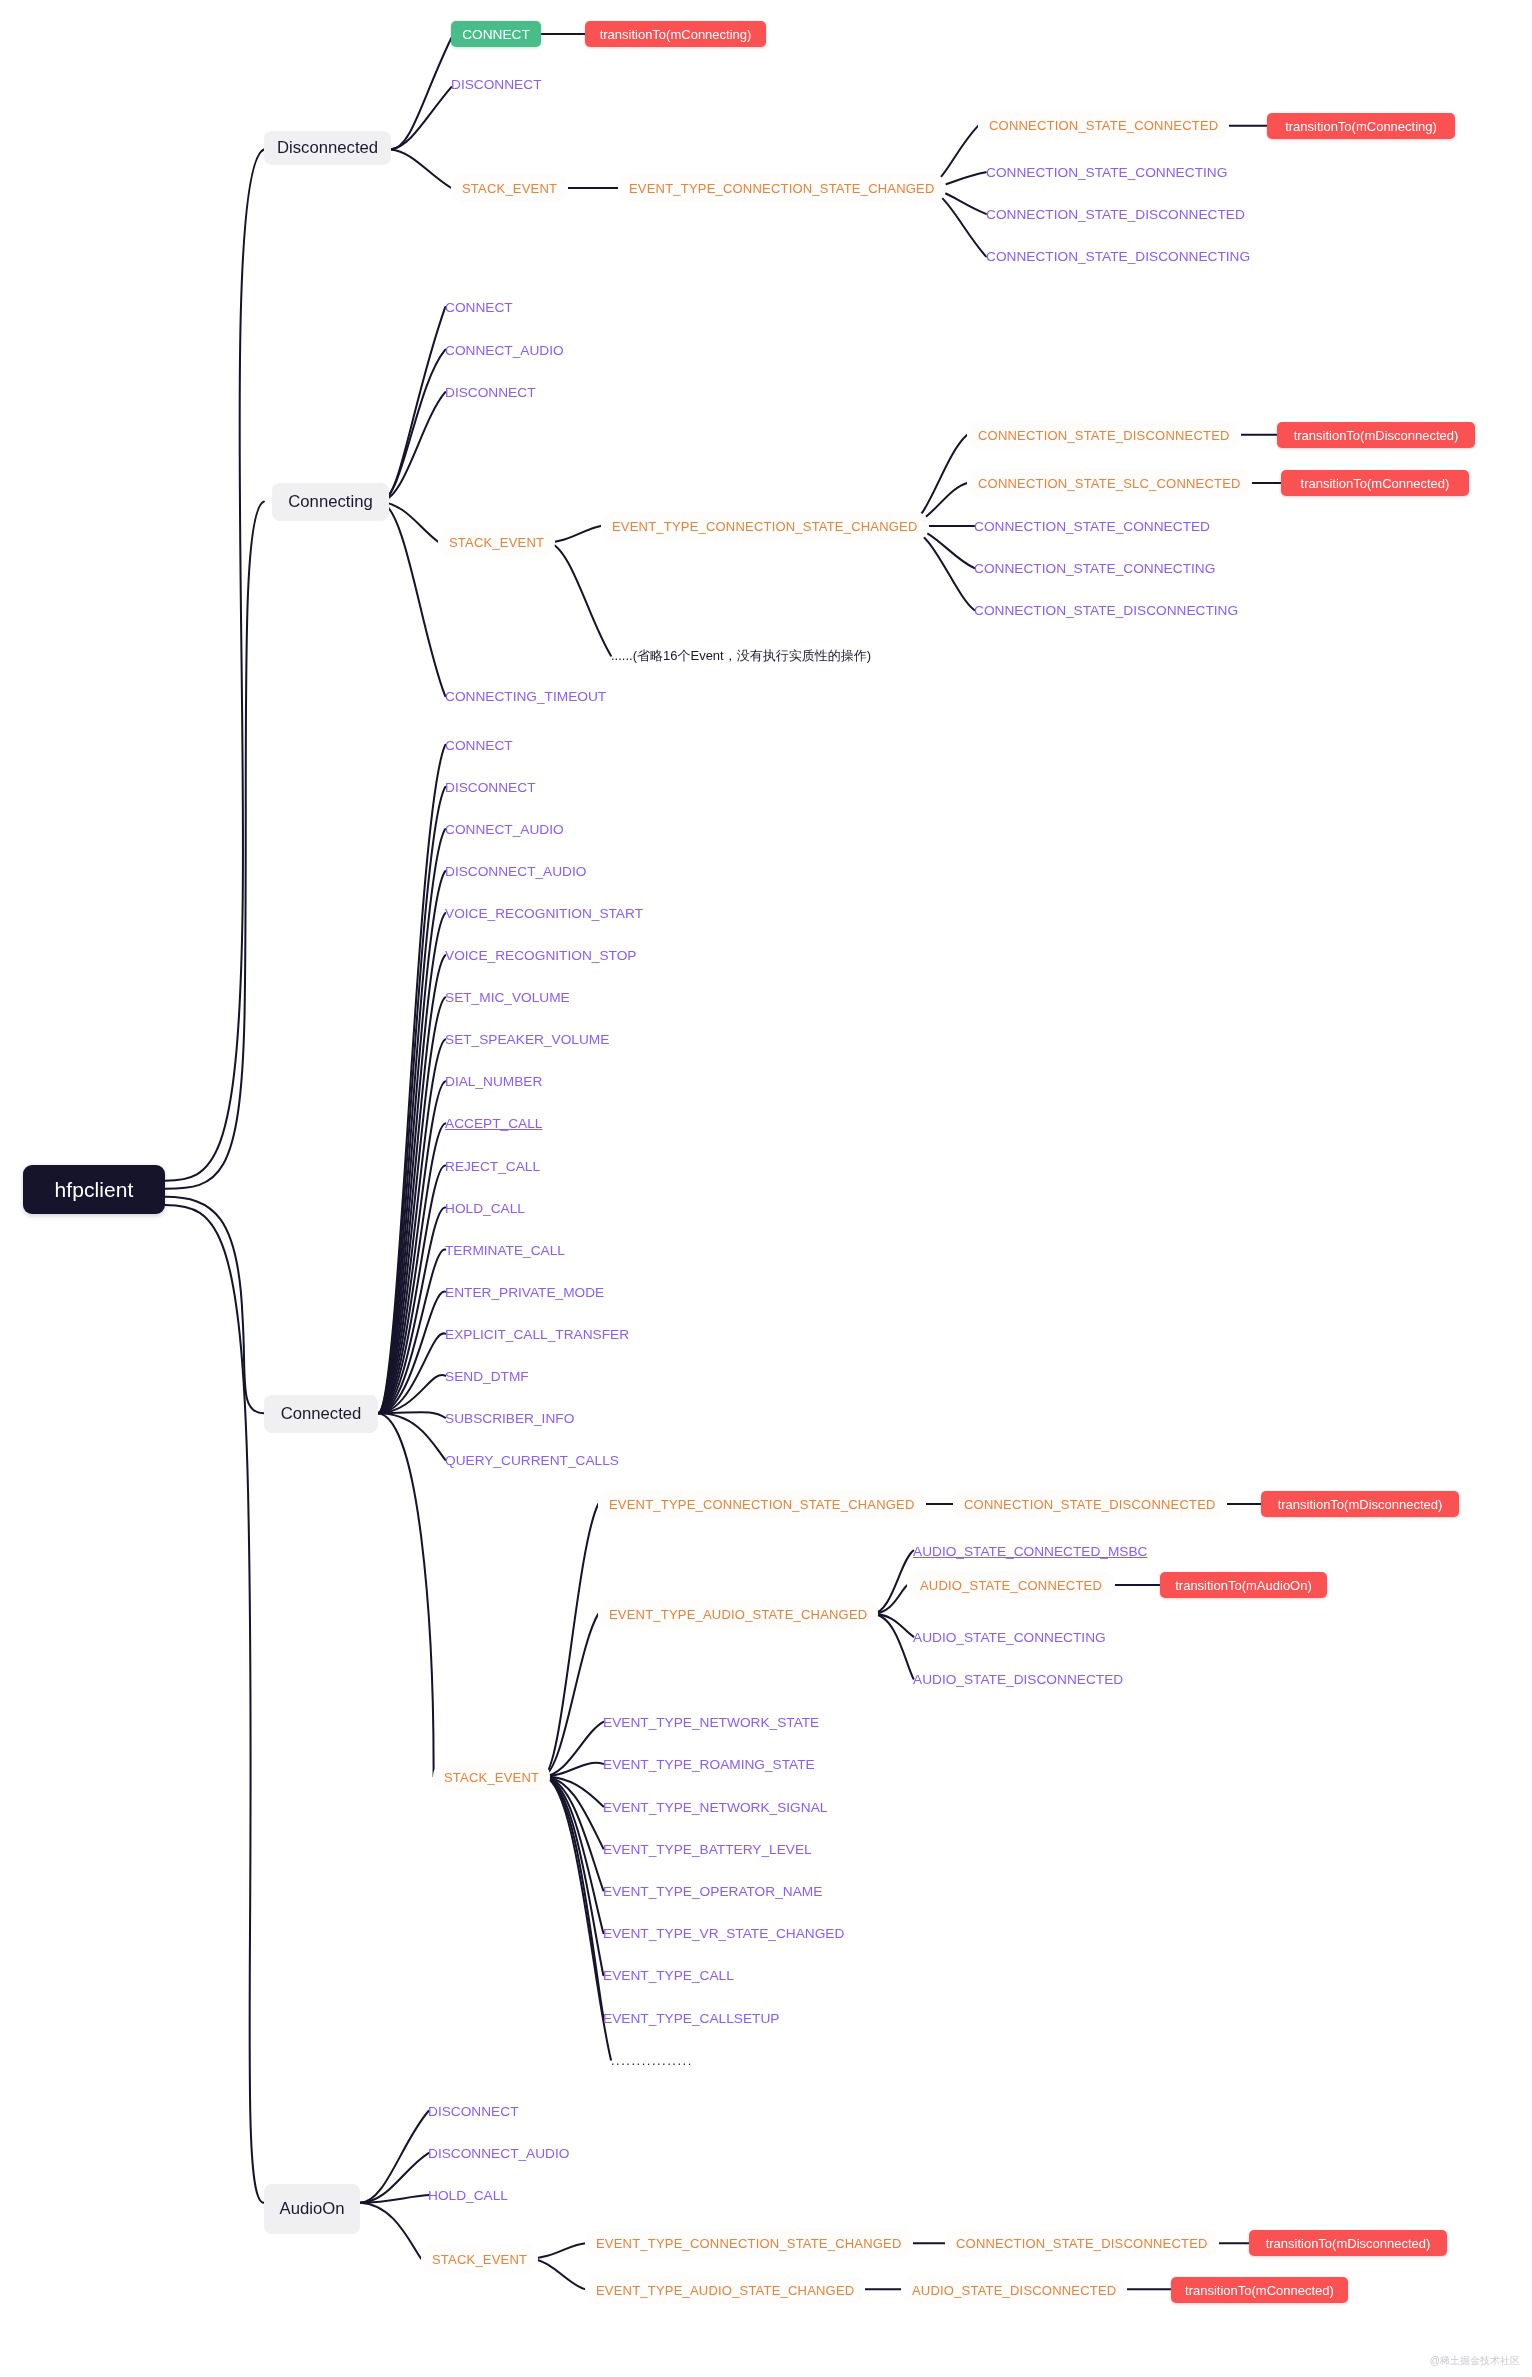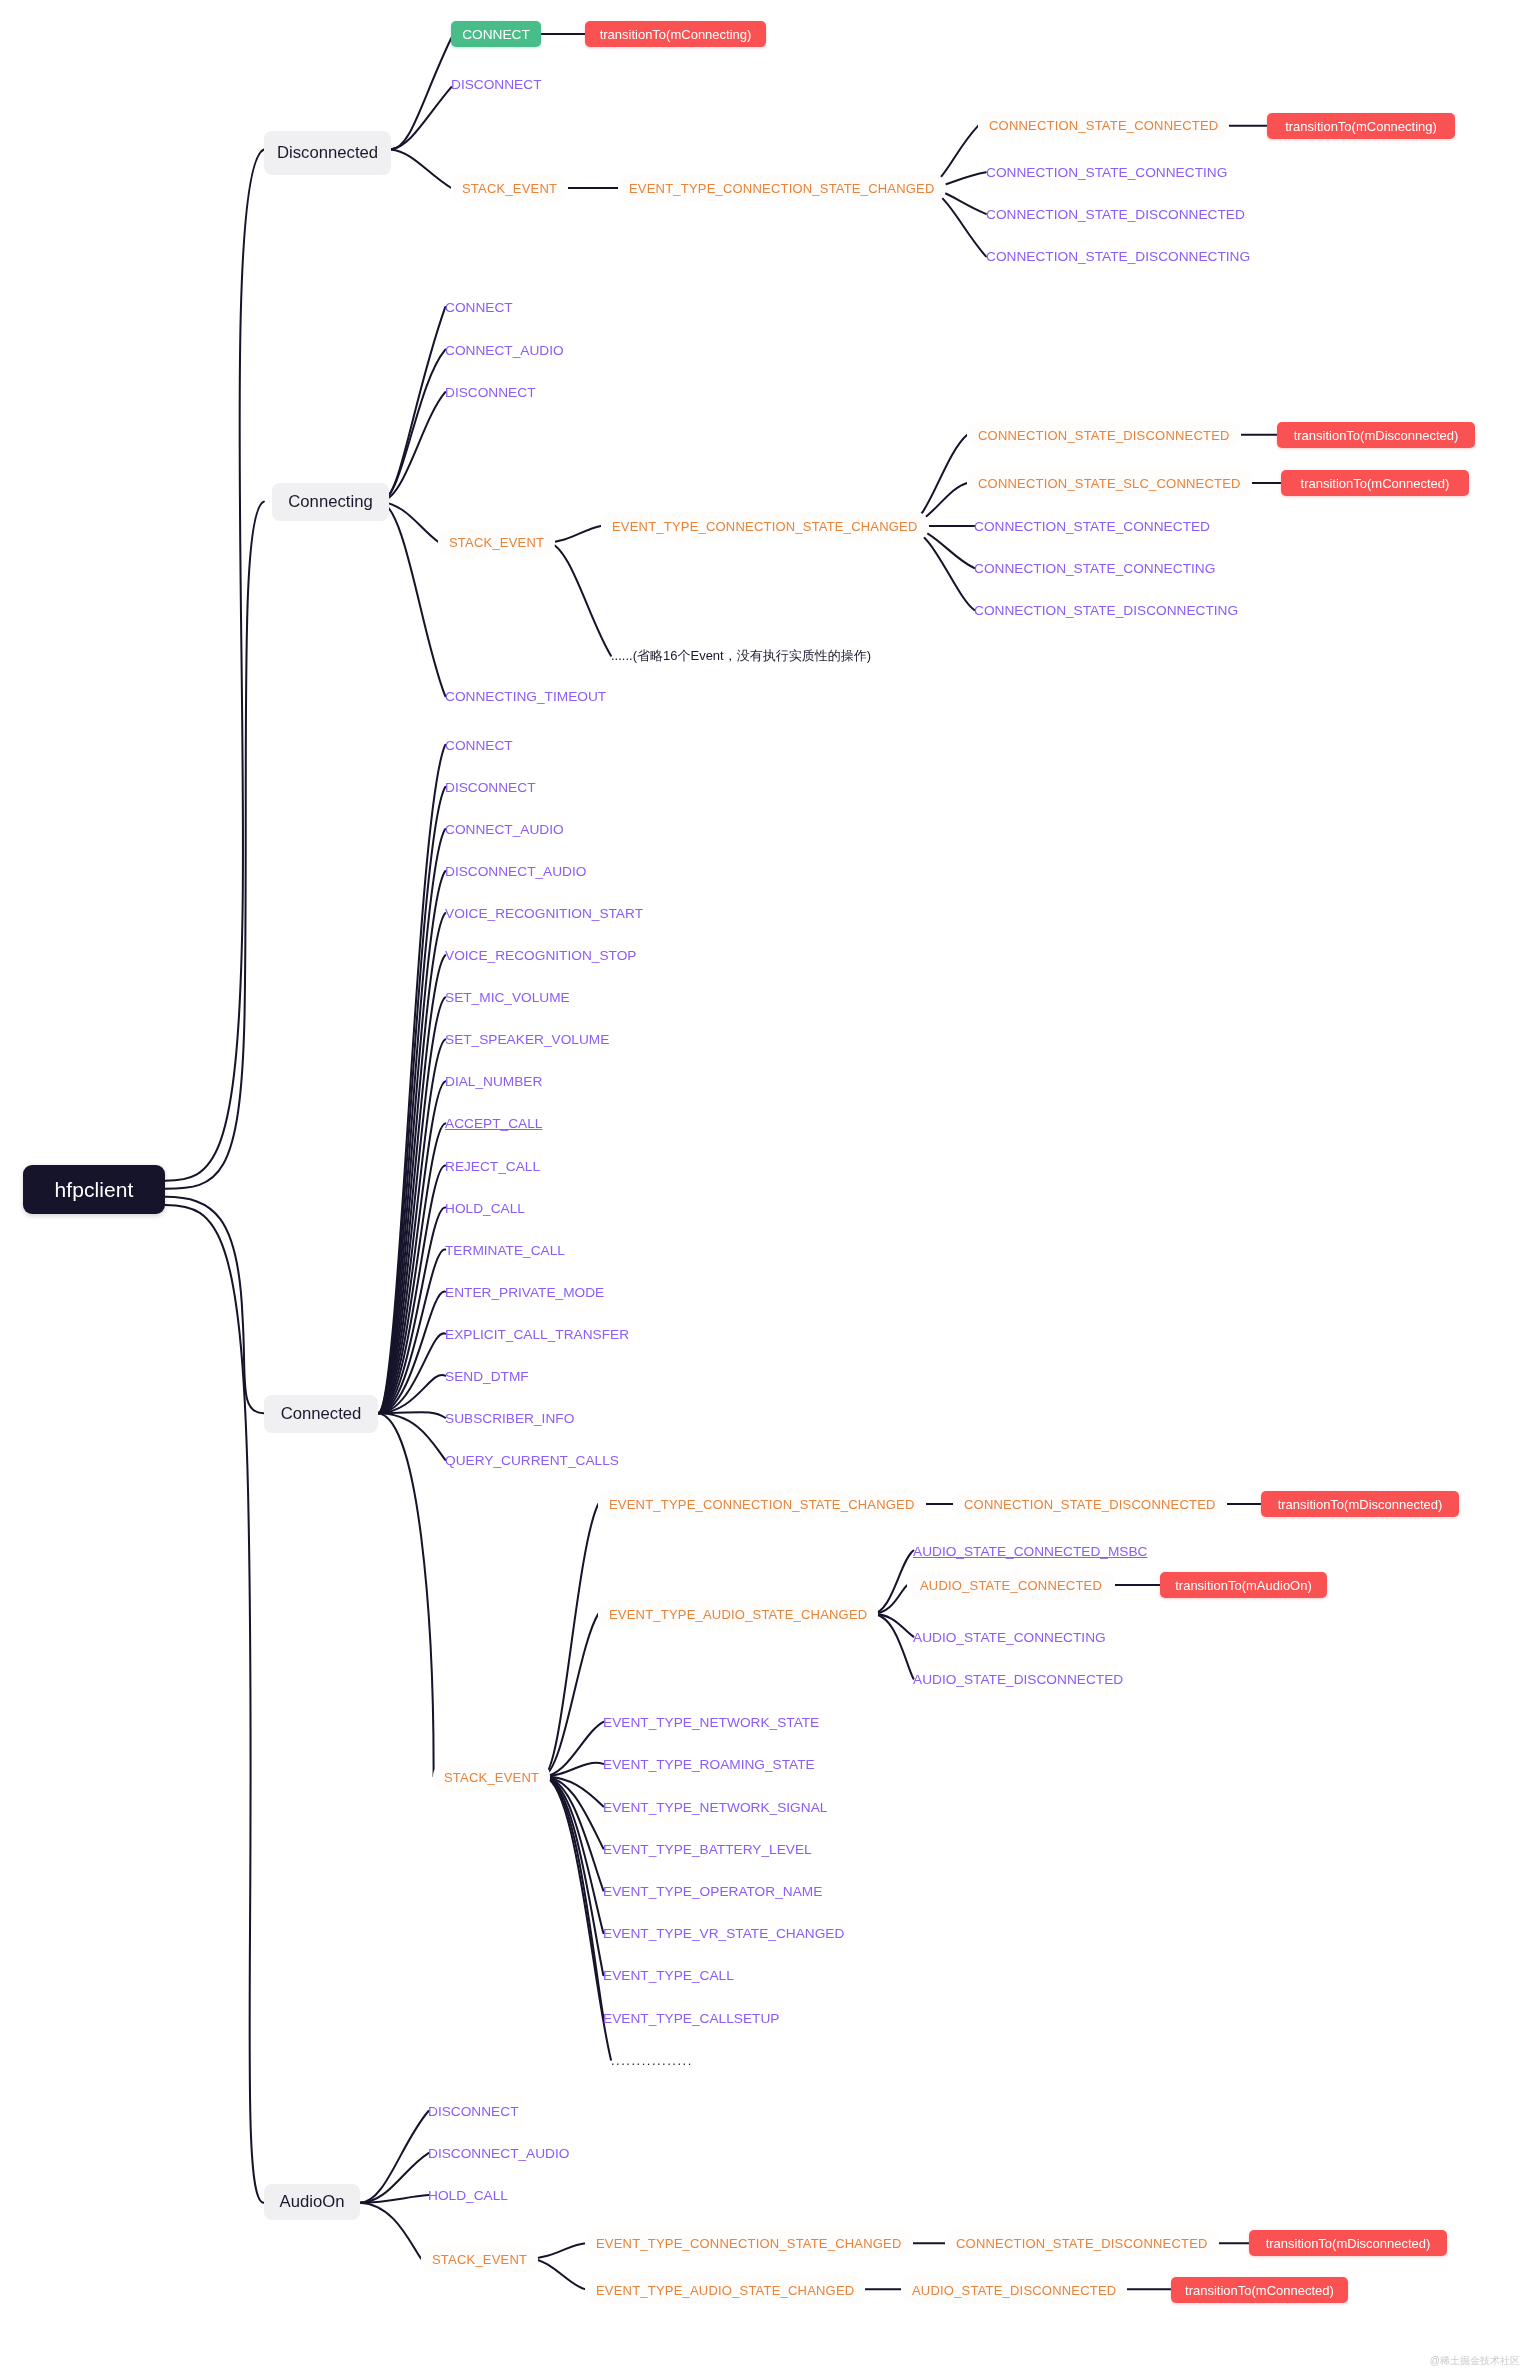--- a/index.html
+++ b/index.html
@@ -118,21 +118,21 @@
       <path d="M 710,4347 C 775,4350 805,4420 830,4457" fill="none" stroke="#15142b" stroke-width="4" stroke-linecap="round"></path>
       <path d="M 1045,4457 C 1090,4457 1120,4430 1155,4427" fill="none" stroke="#15142b" stroke-width="4" stroke-linecap="round"></path>
       <path d="M 1045,4457 C 1090,4460 1120,4510 1155,4518" fill="none" stroke="#15142b" stroke-width="4" stroke-linecap="round"></path>
       <path d="M 1745,4427 C 1790,4427 1820,4427 1865,4427" fill="none" stroke="#15142b" stroke-width="4" stroke-linecap="round"></path>
       <path d="M 1680,4518 C 1720,4518 1745,4518 1778,4518" fill="none" stroke="#15142b" stroke-width="4" stroke-linecap="round"></path>
       <path d="M 2370,4427 L 2465,4427" fill="none" stroke="#15142b" stroke-width="4" stroke-linecap="round"></path>
       <path d="M 2218,4518 L 2310,4518" fill="none" stroke="#15142b" stroke-width="4" stroke-linecap="round"></path>
     </svg>
   <div id="nodes">
       <div class="node n-root" style="left: 23px; top: 1165px; width: 142px; height: 49px;">hfpclient</div>
-      <div class="node n-state" style="left: 264px; top: 131px; min-width: 127px; height: 44px;">Disconnected</div>
+      <div class="node n-state" style="left: 264px; top: 131px; min-width: 127px; height: 34px;">Disconnected</div>
       <div class="node n-green" style="left: 451px; top: 21px; min-width: 90px; height: 26px;">CONNECT</div>
       <div class="node n-red" style="left: 585px; top: 21px; min-width: 181px; height: 26px;">transitionTo(mConnecting)</div>
       <div class="node n-text" style="left: 451px; top: 75px; min-width: 147px; height: 18px;">DISCONNECT</div>
       <div class="node n-pill" style="left: 451px; top: 174px; min-width: 109px; height: 28px;">STACK_EVENT</div>
       <div class="node n-pill" style="left: 618px; top: 174px; min-width: 304px; height: 28px;">EVENT_TYPE_CONNECTION_STATE_CHANGED</div>
       <div class="node n-pill" style="left: 978px; top: 111px; min-width: 243px; height: 28px;">CONNECTION_STATE_CONNECTED</div>
       <div class="node n-red" style="left: 1267px; top: 113px; min-width: 188px; height: 26px;">transitionTo(mConnecting)</div>
       <div class="node n-text" style="left: 986px; top: 163px; min-width: 253px; height: 18px;">CONNECTION_STATE_CONNECTING</div>
       <div class="node n-text" style="left: 986px; top: 205px; min-width: 264px; height: 18px;">CONNECTION_STATE_DISCONNECTED</div>
       <div class="node n-text" style="left: 986px; top: 247px; min-width: 269px; height: 18px;">CONNECTION_STATE_DISCONNECTING</div>
@@ -182,21 +182,21 @@
       <div class="node n-text" style="left: 913px; top: 1670px; min-width: 223px; height: 18px;">AUDIO_STATE_DISCONNECTED</div>
       <div class="node n-text" style="left: 603px; top: 1713px; min-width: 223px; height: 18px;">EVENT_TYPE_NETWORK_STATE</div>
       <div class="node n-text" style="left: 603px; top: 1755px; min-width: 223px; height: 18px;">EVENT_TYPE_ROAMING_STATE</div>
       <div class="node n-text" style="left: 603px; top: 1798px; min-width: 228px; height: 18px;">EVENT_TYPE_NETWORK_SIGNAL</div>
       <div class="node n-text" style="left: 603px; top: 1840px; min-width: 223px; height: 18px;">EVENT_TYPE_BATTERY_LEVEL</div>
       <div class="node n-text" style="left: 603px; top: 1882px; min-width: 228px; height: 18px;">EVENT_TYPE_OPERATOR_NAME</div>
       <div class="node n-text" style="left: 603px; top: 1924px; min-width: 238px; height: 18px;">EVENT_TYPE_VR_STATE_CHANGED</div>
       <div class="node n-text" style="left: 603px; top: 1966px; min-width: 152px; height: 18px;">EVENT_TYPE_CALL</div>
       <div class="node n-text" style="left: 603px; top: 2009px; min-width: 182px; height: 18px;">EVENT_TYPE_CALLSETUP</div>
       <div class="node n-dots" style="left: 611px; top: 2053px; min-width: 152px; height: 15px;">................</div>
-      <div class="node n-state" style="left: 264px; top: 2184px; min-width: 96px; height: 36px;">AudioOn</div>
+      <div class="node n-state" style="left: 264px; top: 2184px; min-width: 96px; height: 50px;">AudioOn</div>
       <div class="node n-text" style="left: 428px; top: 2102px; min-width: 152px; height: 18px;">DISCONNECT</div>
       <div class="node n-text" style="left: 428px; top: 2144px; min-width: 182px; height: 18px;">DISCONNECT_AUDIO</div>
       <div class="node n-text" style="left: 428px; top: 2186px; min-width: 152px; height: 18px;">HOLD_CALL</div>
       <div class="node n-pill" style="left: 421px; top: 2245px; min-width: 109px; height: 28px;">STACK_EVENT</div>
       <div class="node n-pill" style="left: 585px; top: 2229px; min-width: 299px; height: 28px;">EVENT_TYPE_CONNECTION_STATE_CHANGED</div>
       <div class="node n-pill" style="left: 945px; top: 2229px; min-width: 256px; height: 28px;">CONNECTION_STATE_DISCONNECTED</div>
       <div class="node n-red" style="left: 1249px; top: 2230px; min-width: 198px; height: 26px;">transitionTo(mDisconnected)</div>
       <div class="node n-pill" style="left: 585px; top: 2276px; min-width: 266px; height: 28px;">EVENT_TYPE_AUDIO_STATE_CHANGED</div>
       <div class="node n-pill" style="left: 901px; top: 2276px; min-width: 223px; height: 28px;">AUDIO_STATE_DISCONNECTED</div>
       <div class="node n-red" style="left: 1171px; top: 2277px; min-width: 177px; height: 26px;">transitionTo(mConnected)</div>

